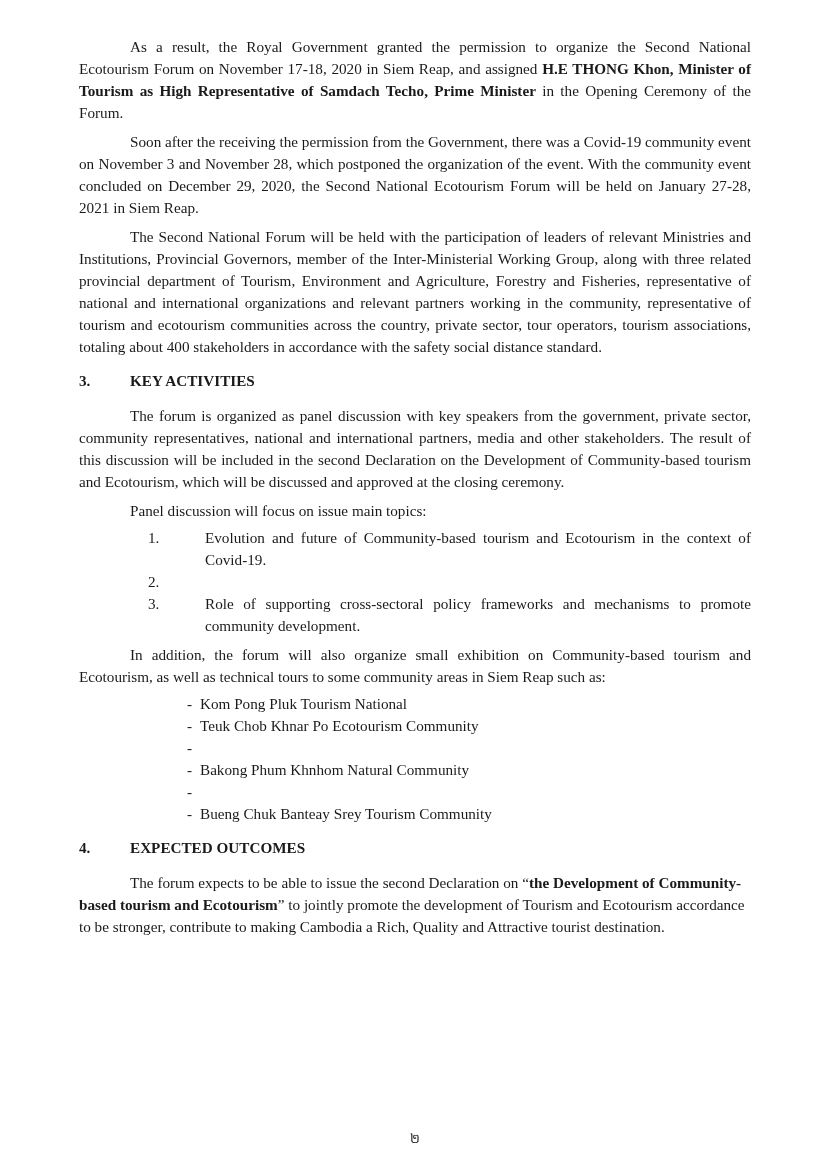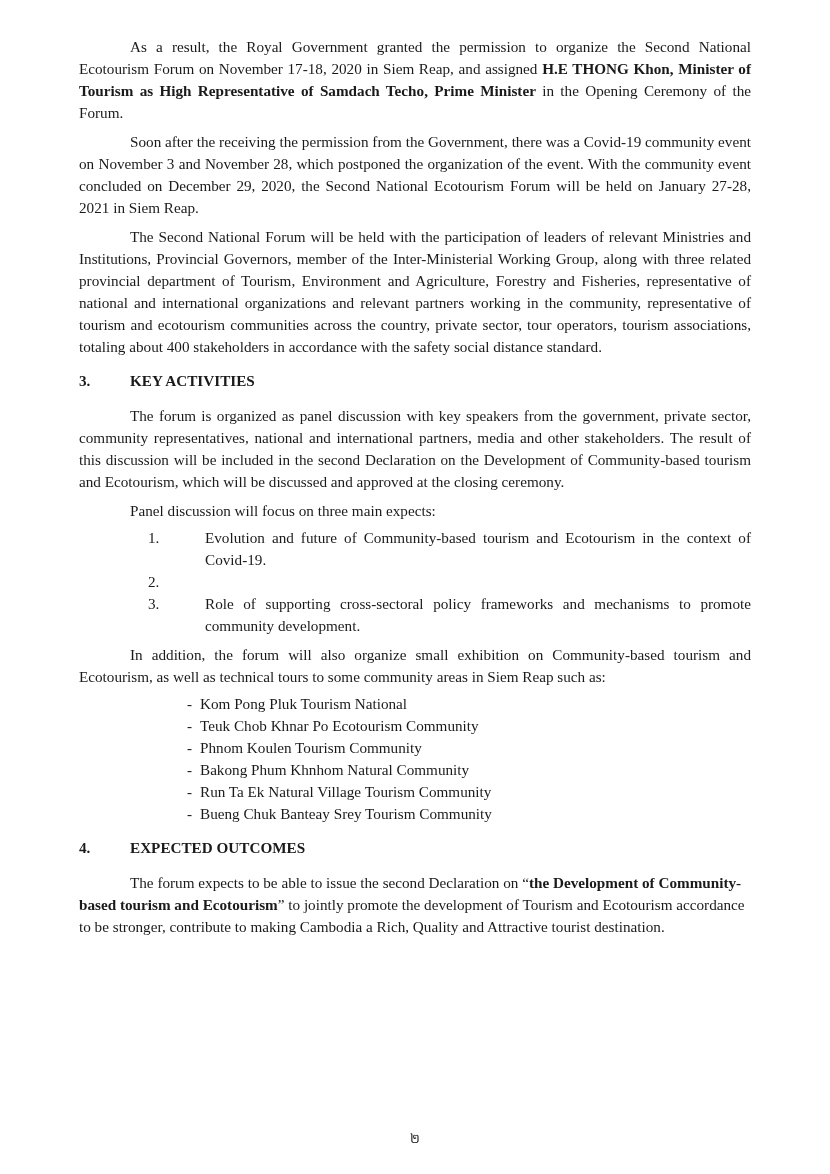--- a/index.html
+++ b/index.html
@@ -90,21 +90,21 @@
 
   <p>The Second National Forum will be held with the participation of leaders of relevant Ministries and Institutions, Provincial Governors, member of the Inter-Ministerial Working Group, along with three related provincial department of Tourism, Environment and Agriculture, Forestry and Fisheries, representative of national and international organizations and relevant partners working in the community, representative of tourism and ecotourism communities across the country, private sector, tour operators, tourism associations, totaling about 400 stakeholders in accordance with the safety social distance standard.</p>
 
   <div class="heading">
     <span class="num">3.</span>
     <span>KEY ACTIVITIES</span>
   </div>
 
   <p class="gap-after">The forum is organized as panel discussion with key speakers from the government, private sector, community representatives, national and international partners, media and other stakeholders. The result of this discussion will be included in the second Declaration on the Development of Community-based tourism and Ecotourism, which will be discussed and approved at the closing ceremony.</p>
 
-  <p>Panel discussion will focus on three main expects:</p>
+  <p>Panel discussion will focus on issue main topics:</p>
 
   <ol class="topics">
     <li>
       <span class="num">1.</span>
       <span class="txt">Evolution and future of Community-based tourism and Ecotourism in the context of Covid-19.</span>
     </li>
     <li>
       <span class="num">2.</span>
     </li>
     <li>
@@ -119,29 +119,27 @@
     <li>
       <span class="dash">-</span>
       <span>Kom Pong Pluk Tourism National</span>
     </li>
     <li>
       <span class="dash">-</span>
       <span>Teuk Chob Khnar Po Ecotourism Community</span>
     </li>
     <li>
       <span class="dash">-</span>
-      <span>Phnom Koulen Tourism Community</span>
     </li>
     <li>
       <span class="dash">-</span>
       <span>Bakong Phum Khnhom Natural Community</span>
     </li>
     <li>
       <span class="dash">-</span>
-      <span>Run Ta Ek Natural Village Tourism Community</span>
     </li>
     <li>
       <span class="dash">-</span>
       <span>Bueng Chuk Banteay Srey Tourism Community</span>
     </li>
   </ul>
 
   <div class="heading">
     <span class="num">4.</span>
     <span>EXPECTED OUTCOMES</span>

